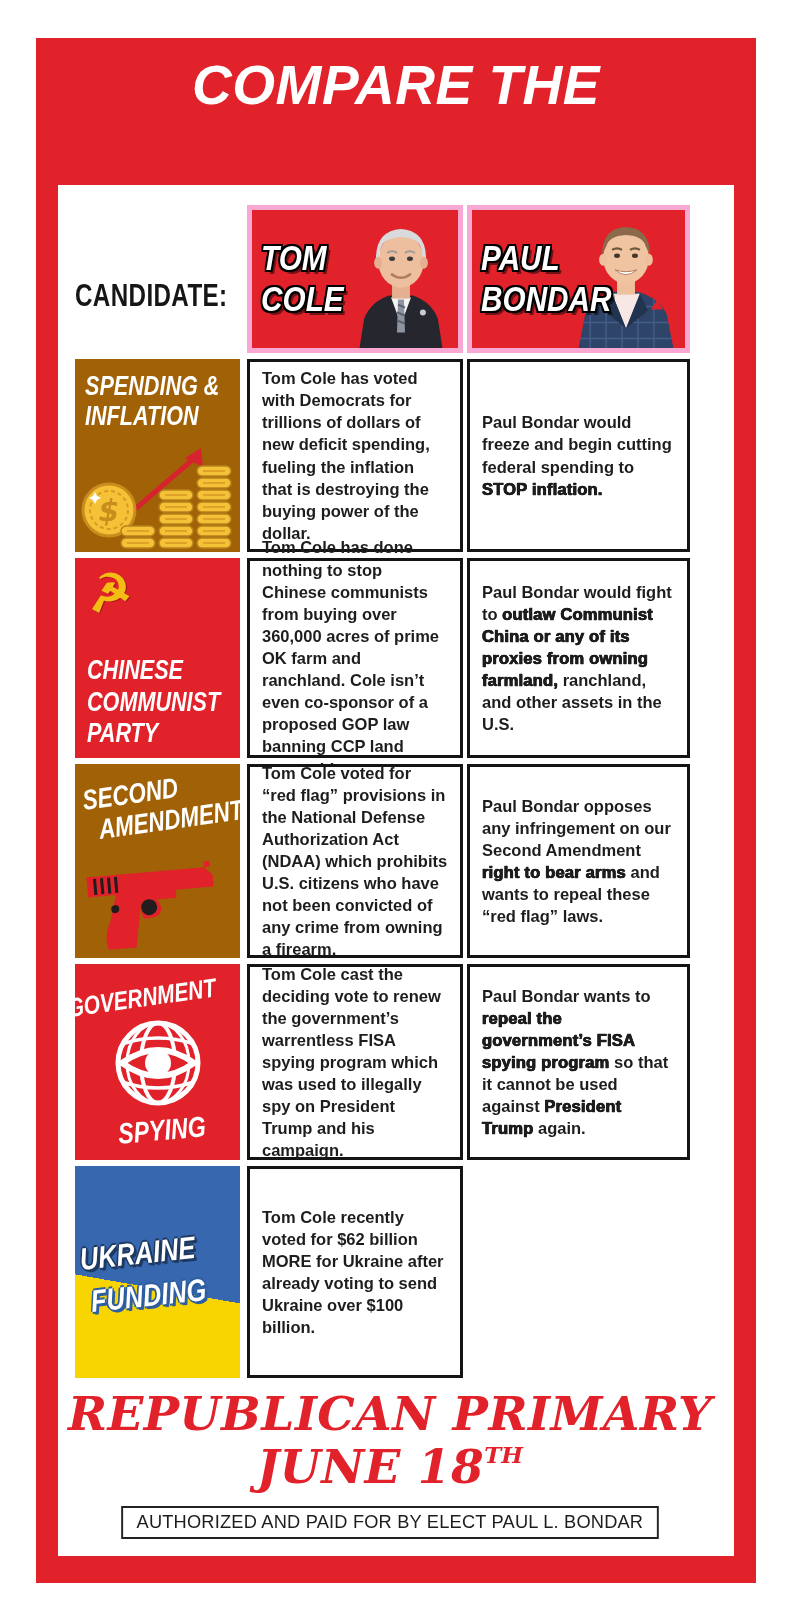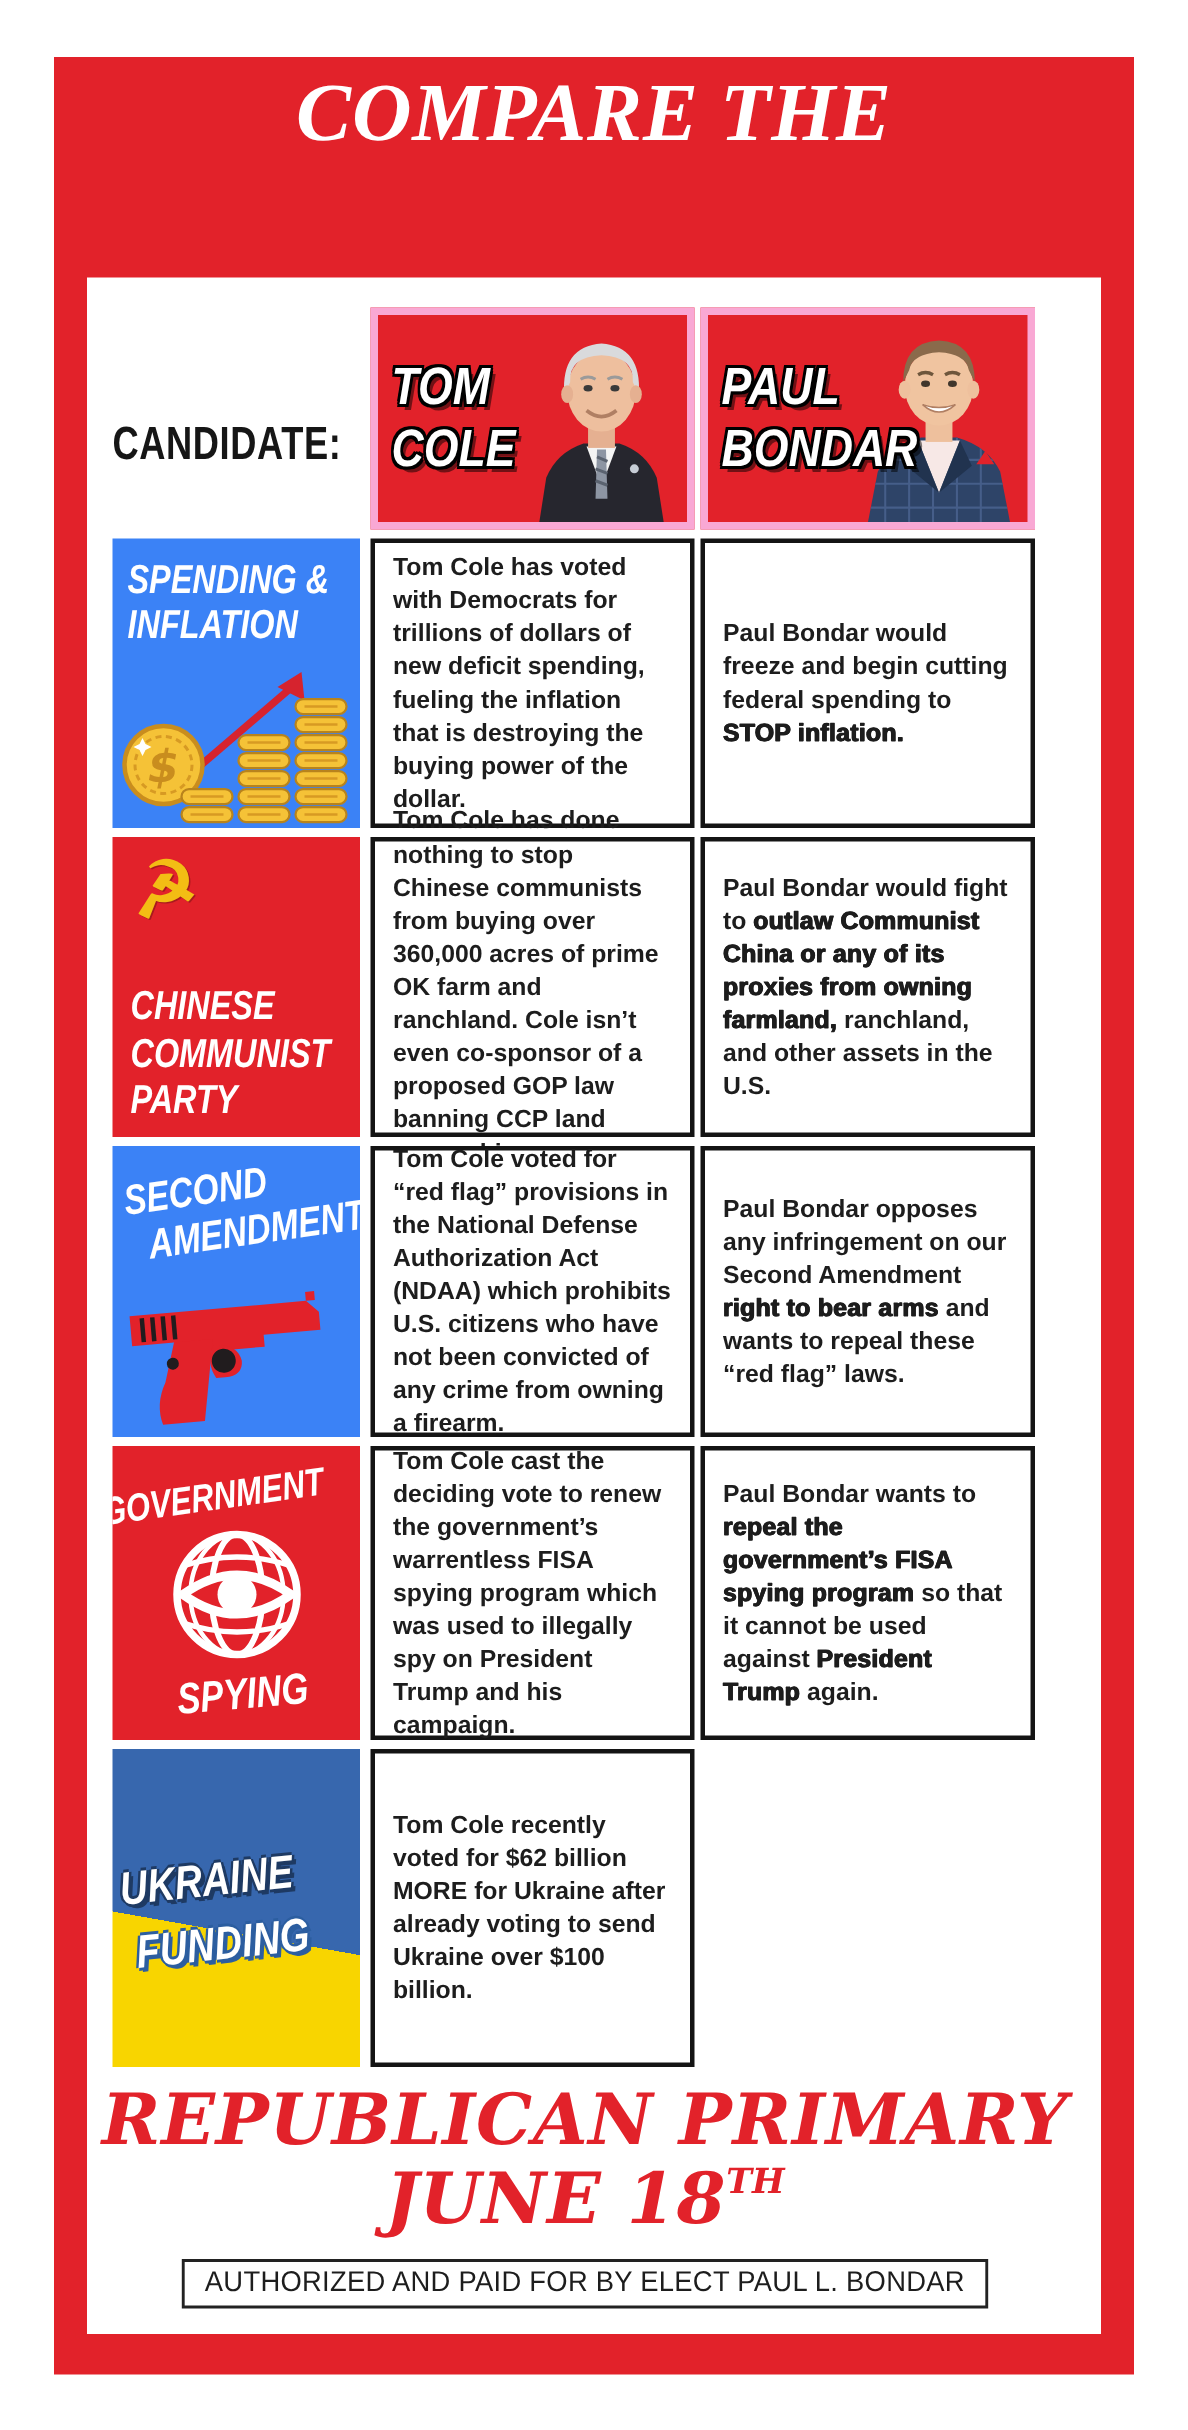--- a/index.html
+++ b/index.html
@@ -11,22 +11,22 @@
             justify-content:space-between;align-items:flex-end;}
   .folio-date{color:#8b8b8b;font-size:12.5px;letter-spacing:.6px;transform:scaleX(.92);transform-origin:left;}
   .folio-right{display:flex;align-items:baseline;gap:0;}
   .paper-name{font-family:"Liberation Serif",serif;font-variant:small-caps;font-weight:bold;
               font-size:15px;color:#1c1c1c;letter-spacing:.4px;}
   .folio-sep{color:#b5b5b5;font-size:13px;}
   .folio-page{font-weight:bold;font-size:15px;color:#1c1c1c;margin-top:42px;}
 
   
   .ad{position:absolute;left:36px;top:38px;width:720px;height:1545px;background:#e2222a;}
-  .ad-title{padding-top:6px;text-align:center;color:#ffffff;
-            font-family:Liberation Serif, serif;font-style:italic;font-weight:bold;
+  .ad-title{padding-top:16px;text-align:center;color:#ffffff;
+            font-family:Liberation Sans, sans-serif;font-style:italic;font-weight:bold;
             font-size:55px;line-height:1.14;letter-spacing:.5px;}
   .panel{position:absolute;left:22px;top:147px;width:676px;height:1371px;background:#ffffff;}
 
   
   .cmp{position:absolute;left:17px;top:20px;width:615px;display:grid;
        grid-template-columns:165px 7px 216px 4px 223px;
        grid-template-rows:148px 193px 200px 194px 196px 212px;
        row-gap:6px;}
   .c1{grid-column:1}.c3{grid-column:3}.c5{grid-column:5}
   .r1{grid-row:1}.r2{grid-row:2}.r3{grid-row:3}.r4{grid-row:4}.r5{grid-row:5}.r6{grid-row:6}
@@ -39,21 +39,21 @@
   .cand-name{position:absolute;left:9px;top:50%;transform:translateY(-50%);z-index:2;
        color:#fff;font-style:italic;font-weight:bold;font-size:35px;line-height:1.16;
        text-shadow:2px 0 #000,-2px 0 #000,0 2px #000,0 -2px #000,2px 2px #000,
                   -2px -2px #000,2px -2px #000,-2px 2px #000,4px 4px 0 rgba(0,0,0,.5);}
   .cand-name div{transform:scaleX(.85);transform-origin:left;white-space:nowrap;}
   .avatar{position:absolute;right:-4px;bottom:-2px;height:101%;z-index:1;}
 
   
   .lbl{position:relative;overflow:hidden;color:#ffffff;font-style:italic;font-weight:bold;}
   .lbl .ln{transform:scaleX(.8);transform-origin:left;white-space:nowrap;}
-  .bg-black{background:#3b82f6;}
+  .bg-black{background:#a16207;}
   .bg-red{background:#e2222a;}
   .bg-ukraine{background:linear-gradient(190deg,#3767ae 0 57%,#f8d500 57%);}
 
   .lbl-spending{padding:12px 8px 0 10px;font-size:27px;line-height:1.12;}
   .coins-icon{position:absolute;left:4px;bottom:2px;}
 
   .lbl-ccp{padding:10px 10px 0 12px;}
   .hs-glyph{font-style:normal;font-size:50px;line-height:1;color:#f3bd14;display:inline-block;
             transform:rotate(-8deg);text-shadow:1px 1px 0 rgba(120,20,20,.55);}
   .ccp-lines{position:absolute;left:12px;bottom:8px;font-size:27px;line-height:1.17;}

